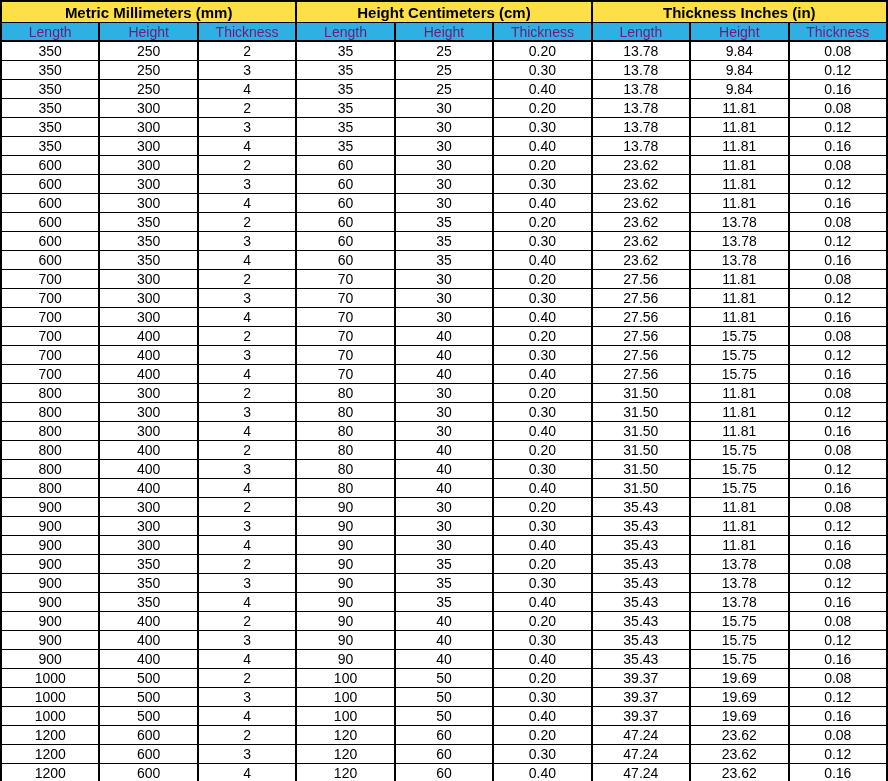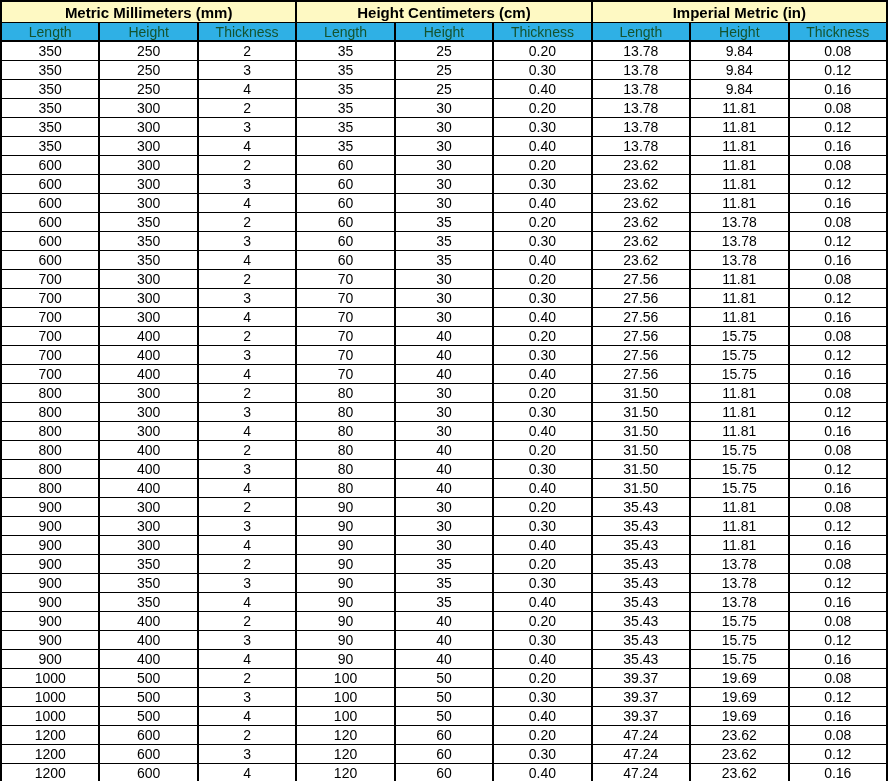--- a/index.html
+++ b/index.html
@@ -24,29 +24,29 @@
     vertical-align: middle;
     border-top: 1px solid #000000;
     border-bottom: 1px solid #000000;
     border-left: 2px solid #000000;
     border-right: 2px solid #000000;
     overflow: hidden;
     white-space: nowrap;
   }
   tr.group-row th {
     height: 20px;
-    background: #fef9c3;
+    background: #fde047;
     color: #000000;
     font-size: 15px;
     font-weight: bold;
   }
   tr.cols-row th {
     height: 17px;
     background: #2FB0E5;
-    color: #14532d;
+    color: #701a75;
     font-size: 14px;
     font-weight: normal;
     border-bottom-width: 2px;
   }
   tbody td {
     height: 18px;
     background: #ffffff;
     color: #000000;
     font-size: 14px;
     line-height: 18px;
@@ -54,21 +54,21 @@
 </style>
 </head>
 <body>
 
 <div class="table-wrap">
   <table class="size-table">
     <thead>
       <tr class="group-row">
         <th colspan="3">Metric Millimeters (mm)</th>
         <th colspan="3">Height Centimeters (cm)</th>
-        <th colspan="3">Imperial Metric (in)</th>
+        <th colspan="3">Thickness Inches (in)</th>
       </tr>
       <tr class="cols-row">
         <th>Length</th>
         <th>Height</th>
         <th>Thickness</th>
         <th>Length</th>
         <th>Height</th>
         <th>Thickness</th>
         <th>Length</th>
         <th>Height</th>

